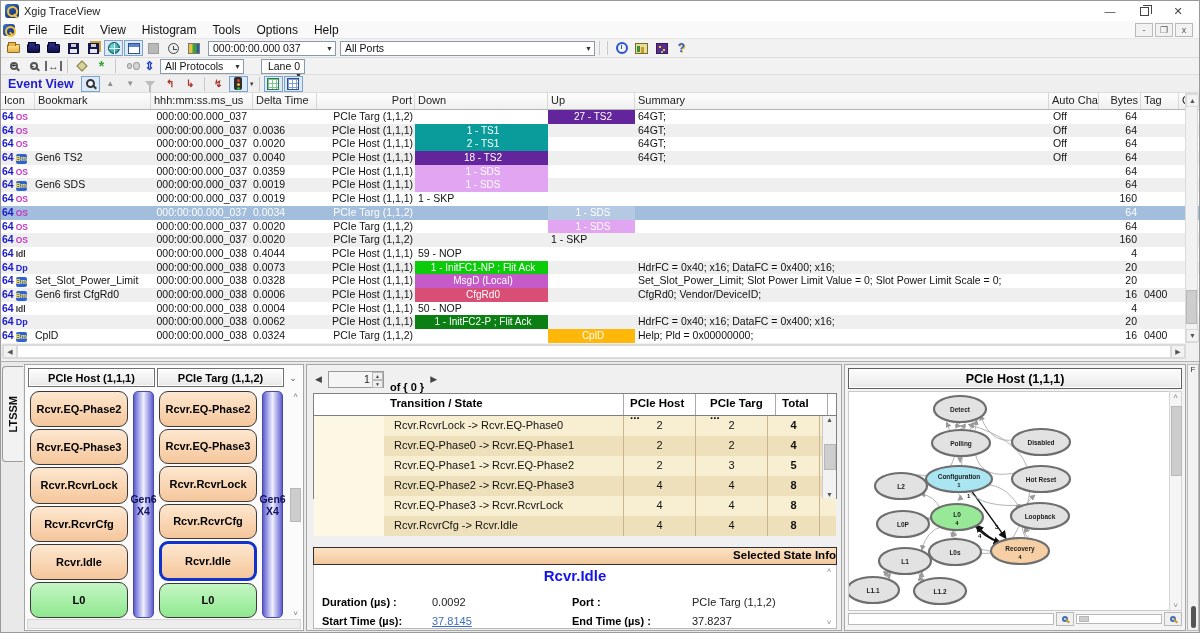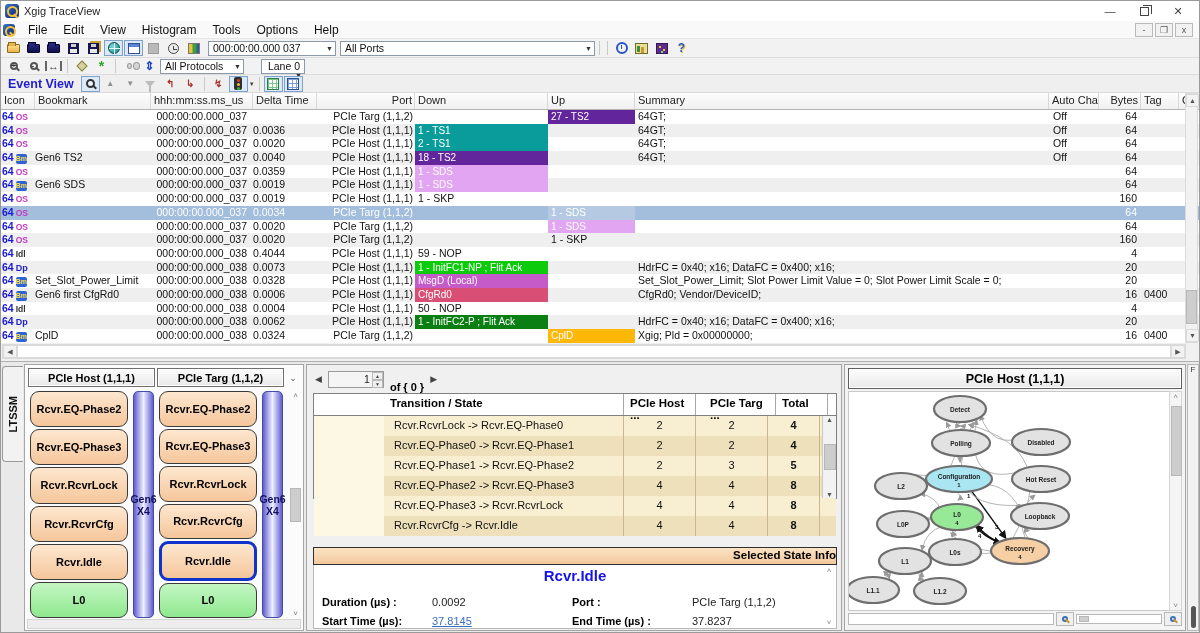--- a/index.html
+++ b/index.html
@@ -78,21 +78,21 @@
   .t-head .cell { font-size:11px; color:#222; padding:1px 2px 0 3px; border-right:1px solid #D8D8D8; overflow:hidden; white-space:nowrap; }
   .t-row { display:flex; height:13.7px; font-size:10.5px; color:#111; white-space:nowrap; }
   .t-row.alt { background:#EFEFEF; }
   .t-row.sel { background:#A3BEDC; color:#FDFDFD; }
   .cell { overflow:hidden; flex:0 0 auto; }
   .c-icon{width:34px;} .c-book{width:116px;} .c-time{width:102px; text-align:right; padding-right:6px;}
   .c-delta{width:64px; text-align:left; padding-right:8px;} .c-port{width:98px; text-align:right; padding-right:2px;}
   .c-down{width:133px;} .c-up{width:87px;} .c-sum{width:414px; padding-left:3px;}
   .c-auto{width:50px; padding-left:4px;} .c-bytes{width:42px; text-align:right; padding-right:4px;}
   .c-tag{width:38px; padding-left:3px;} .c-qu{width:8px;}
-  .chip { display:block; width:100%; height:100%; color:#FFF; font-size:10px; padding:0 0 0 3px; line-height:13.5px; }
+  .chip { display:block; width:100%; height:100%; color:#FFF; font-size:10px; padding:0 0 0 3px; line-height:13.5px;text-align:center; }
   .num64 { color:#1A1ACC; font-weight:bold; padding-left:1px; }
   .badge-os { color:#C339C3; font-size:8.5px; font-weight:bold; letter-spacing:0; }
   .badge-idl { color:#333; font-size:8.5px; font-weight:bold; }
   .badge-dp { color:#2222CC; font-size:9px; font-weight:bold; }
   .badge-bm { display:inline-block; width:11px; height:10px; background:#2E63D6; border-radius:2px; color:#FFE14D; font-size:7px; font-weight:bold; text-align:center; line-height:10px; }
 
   
   .sb { background:#F2F2F2; border:1px solid #DADADA; display:flex; align-items:center; }
   .sb-btn { background:#F2F2F2; color:#555; font-size:7px; display:flex; align-items:center; justify-content:center; border:1px solid #DADADA; }
   .sb-thumb { background:#CDCDCD; border:1px solid #B8B8B8; }
@@ -575,21 +575,21 @@
         <div class="t-row">
           <div class="cell c-icon"><span class="num64">64</span><span class="badge-bm" style="margin-left: 2px;">Bm</span></div>
           <div class="cell c-book">CplD</div>
           <div class="cell c-time">000:00:00.000_038</div>
           <div class="cell c-delta">0.0324</div>
           <div class="cell c-port">PCIe Targ (1,1,2)</div>
           <div class="cell c-down"></div>
           <div class="cell c-up">
             <span class="chip" style="background: rgb(255, 184, 10);">CplD</span>
           </div>
-          <div class="cell c-sum">Xgig; Pld = 0x00000000;</div>
+          <div class="cell c-sum">Help; Pld = 0x00000000;</div>
           <div class="cell c-auto"></div>
           <div class="cell c-bytes">16</div>
           <div class="cell c-tag">0400</div>
         </div>
       </div>
   </div>
 
   <div style="position:absolute; right:1px; top:92px; width:13px; height:250px;" class="sb">
     <div style="position:absolute; top:0; width:13px; height:13px;" class="sb-btn">▲</div>
     <div class="sb-thumb" style="position:absolute; top:196px; width:11px; left:0px; height:34px;"></div>

